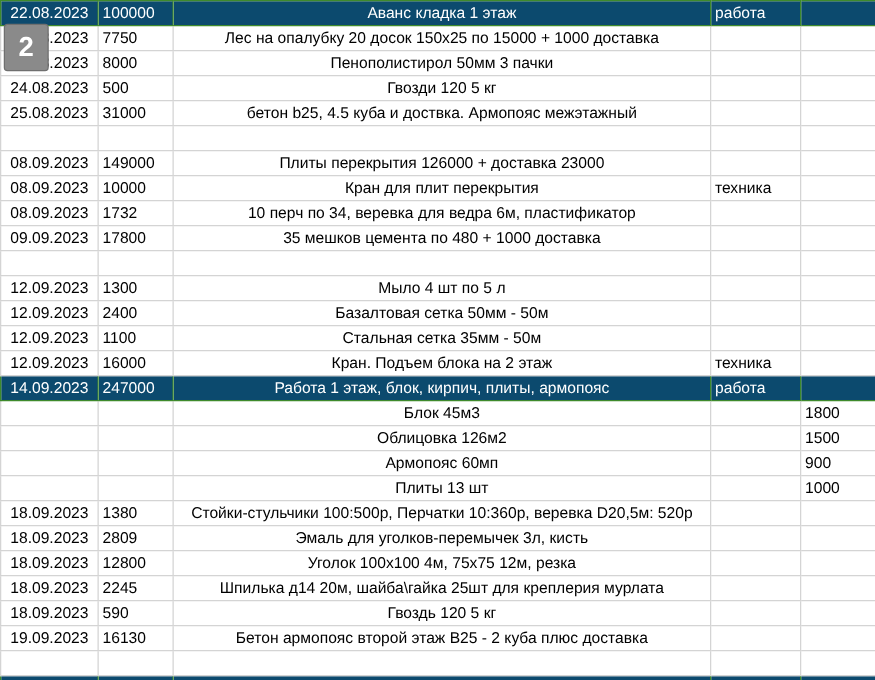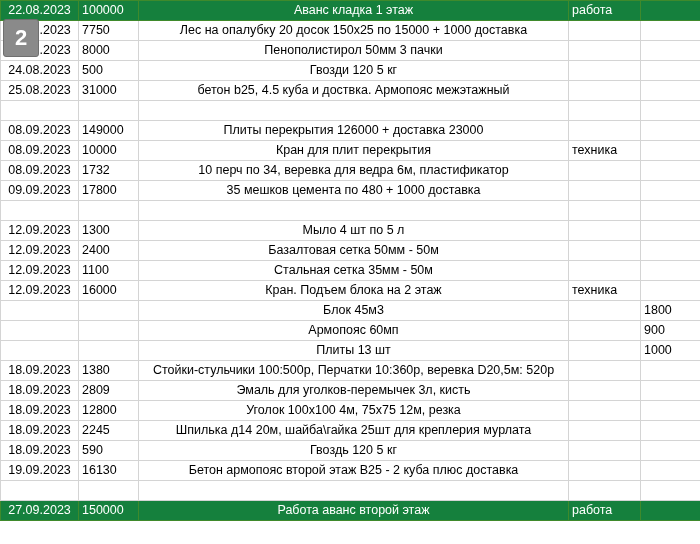--- a/index.html
+++ b/index.html
@@ -40,21 +40,21 @@
   col.c-tag   { width: 72px; }
   col.c-num   { width: 60px; }
 
   td.date { text-align: center; }
   td.sum  { text-align: left; padding-right: 5px; }
   td.desc { text-align: center; padding-left: 5px; }
   td.tag  { text-align: left; }
   td.num  { text-align: left; padding-right: 5px; }
 
   tr.green td {
-    background: #15803d;
+    background: #0c4a6e;
     color: #ffffff;
     border-color: #3f8a2c;
   }
   tr.blank td { background: #ffffff; }
 
   
   #row-badge {
     position: absolute;
     left: 3px;
     top: 19px;
@@ -184,26 +184,40 @@
           <td class="tag"></td>
           <td class="num"></td>
         </tr>
         <tr class="">
           <td class="date">12.09.2023</td>
           <td class="sum">16000</td>
           <td class="desc">Кран. Подъем блока на 2 этаж</td>
           <td class="tag">техника</td>
           <td class="num"></td>
         </tr>
+        <tr class="green">
+          <td class="date">14.09.2023</td>
+          <td class="sum">247000</td>
+          <td class="desc">Работа 1 этаж, блок, кирпич, плиты, армопояс</td>
+          <td class="tag">работа</td>
+          <td class="num"></td>
+        </tr>
         <tr class="">
           <td class="date"></td>
           <td class="sum"></td>
           <td class="desc">Блок 45м3</td>
           <td class="tag"></td>
           <td class="num">1800</td>
+        </tr>
+        <tr class="">
+          <td class="date"></td>
+          <td class="sum"></td>
+          <td class="desc">Облицовка 126м2</td>
+          <td class="tag"></td>
+          <td class="num">1500</td>
         </tr>
         <tr class="">
           <td class="date"></td>
           <td class="sum"></td>
           <td class="desc">Армопояс 60мп</td>
           <td class="tag"></td>
           <td class="num">900</td>
         </tr>
         <tr class="">
           <td class="date"></td>

